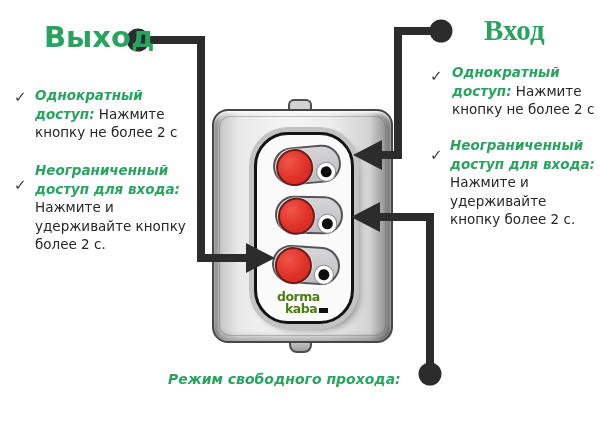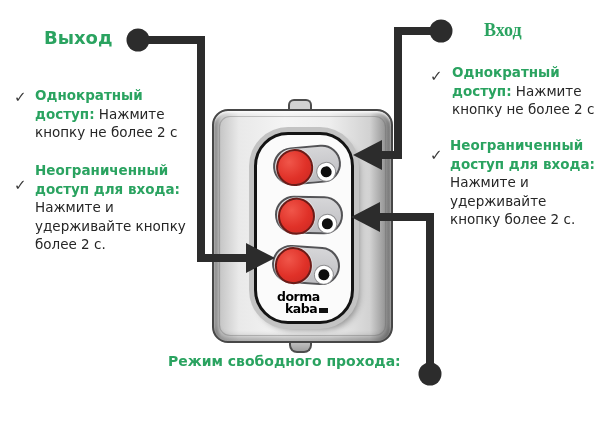--- a/index.html
+++ b/index.html
@@ -5,32 +5,32 @@
   :root{
     --green:#2aa360; --ink:#2c2c2c; --red:#e23a31;
     --pill:#c6c6c8; --panel:#fbfbfb;
   }
   html,body{margin:0;padding:0;background:#fff;}
   .canvas{
     position:relative;width:600px;height:426px;background:#ffffff;overflow:hidden;
     font-family:"DejaVu Sans","Liberation Sans",sans-serif;color:#262626;
   }
   
-  .title{position:absolute;font-weight:700;color:var(--green);font-size:18px;line-height:25px;z-index:8;}
+  .title{position:absolute;font-weight:700;color:var(--green);font-size:29px;line-height:25px;z-index:8;}
   .title-exit{left:44px;top:25px;}
   .title-entry{left:484px;top:18px;font-family:Liberation Serif, serif;}
   
   .callout{position:absolute;font-size:13.5px;line-height:18.6px;z-index:8;}
   .callout div{white-space:nowrap;}
-  .callout .g{color:var(--green);font-weight:700;}
+  .callout .g{color:var(--green);font-weight:700;font-style:italic;}
   #co-exit-single{left:35px;top:86px;}
   #co-exit-unlim{left:35px;top:161px;}
   #co-entry-single{left:452px;top:63px;}
   #co-entry-unlim{left:450px;top:136px;}
-  #co-free{left:168px;top:352px;font-size:14px;line-height:18.5px;}
+  #co-free{left:168px;top:370px;font-size:14px;line-height:18.5px;}
   .check{position:absolute;z-index:8;font-size:15px;color:#3a3a3a;line-height:15px;}
   #ck-exit-1{left:14px;top:90px;}
   #ck-exit-2{left:14px;top:178px;}
   #ck-entry-1{left:430px;top:69px;}
   #ck-entry-2{left:430px;top:148px;}
   
   .nub{position:absolute;z-index:1;}
   .nub-top{left:288px;top:99px;width:24px;height:14px;background:#d2d2d2;
     border:2px solid #4d4d4d;border-bottom:none;border-radius:6px 6px 0 0;box-sizing:border-box;}
   .nub-bottom{left:289px;top:339px;width:23px;height:14px;background:linear-gradient(180deg,#cfcfcf,#9f9f9f);
@@ -59,21 +59,21 @@
   .btn-red{
     position:absolute;left:1px;top:0px;width:33px;height:33px;box-sizing:content-box;
     border:2px solid #6d1b17;border-radius:50%;
     background:radial-gradient(circle at 35% 32%, #f0564a 0%, #e03128 55%, #c62722 100%);
     box-shadow:0 0 0 1px rgba(255,255,255,.35);
   }
   .led{
     position:absolute;left:45px;top:20px;width:11px;height:11px;border-radius:50%;
     background:#0e0e0e;box-shadow:0 0 0 3.5px #ffffff, 0 0 0 4.5px #8e8e90;
   }
-  .brand{position:absolute;left:277px;top:291px;z-index:4;color:#000000;
+  .brand{position:absolute;left:277px;top:291px;z-index:4;color:#4d7c0f;
     font-weight:700;font-size:12.5px;line-height:11.5px;letter-spacing:-0.5px;}
   .brand .l2{margin-left:8px;}
   .brand-mark{display:inline-block;width:9px;height:5px;background:#111;margin-left:2px;}
   
   .overlay{position:absolute;left:0;top:0;z-index:5;}
   .c-line{stroke:var(--ink);stroke-width:8;fill:none;}
   .c-fill{fill:var(--ink);stroke:none;}
 </style>
 </head>
 <body>

